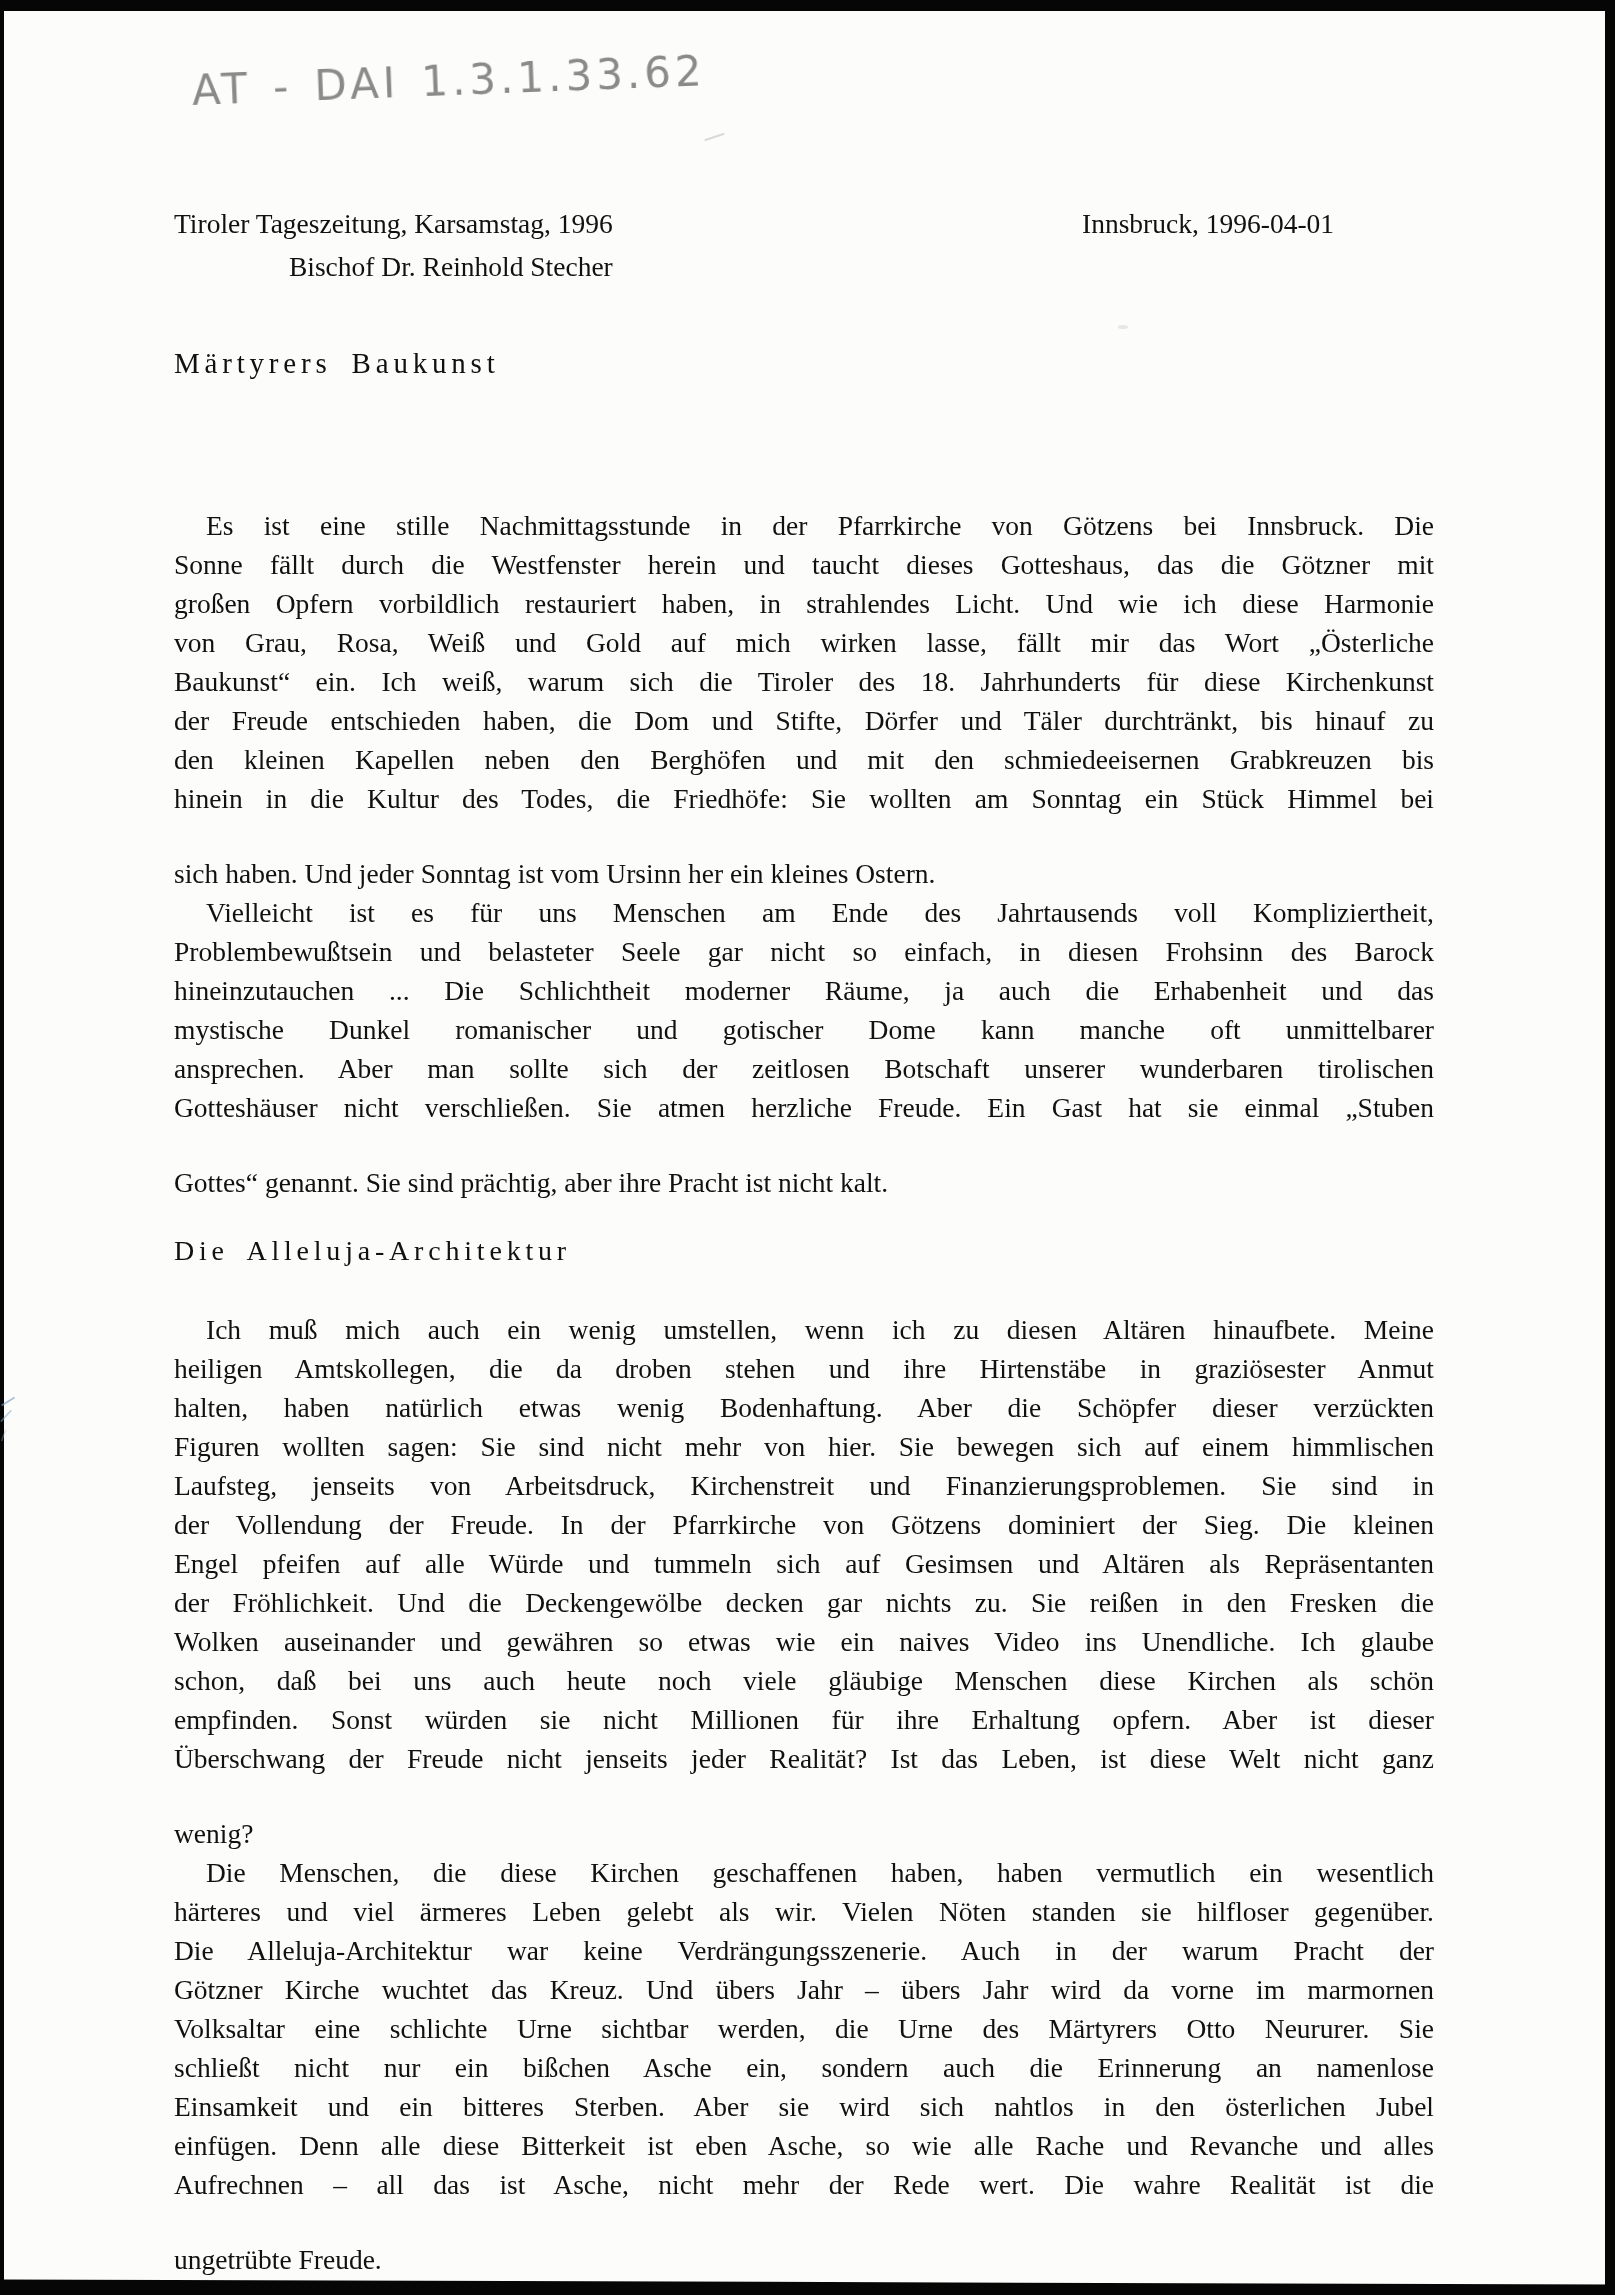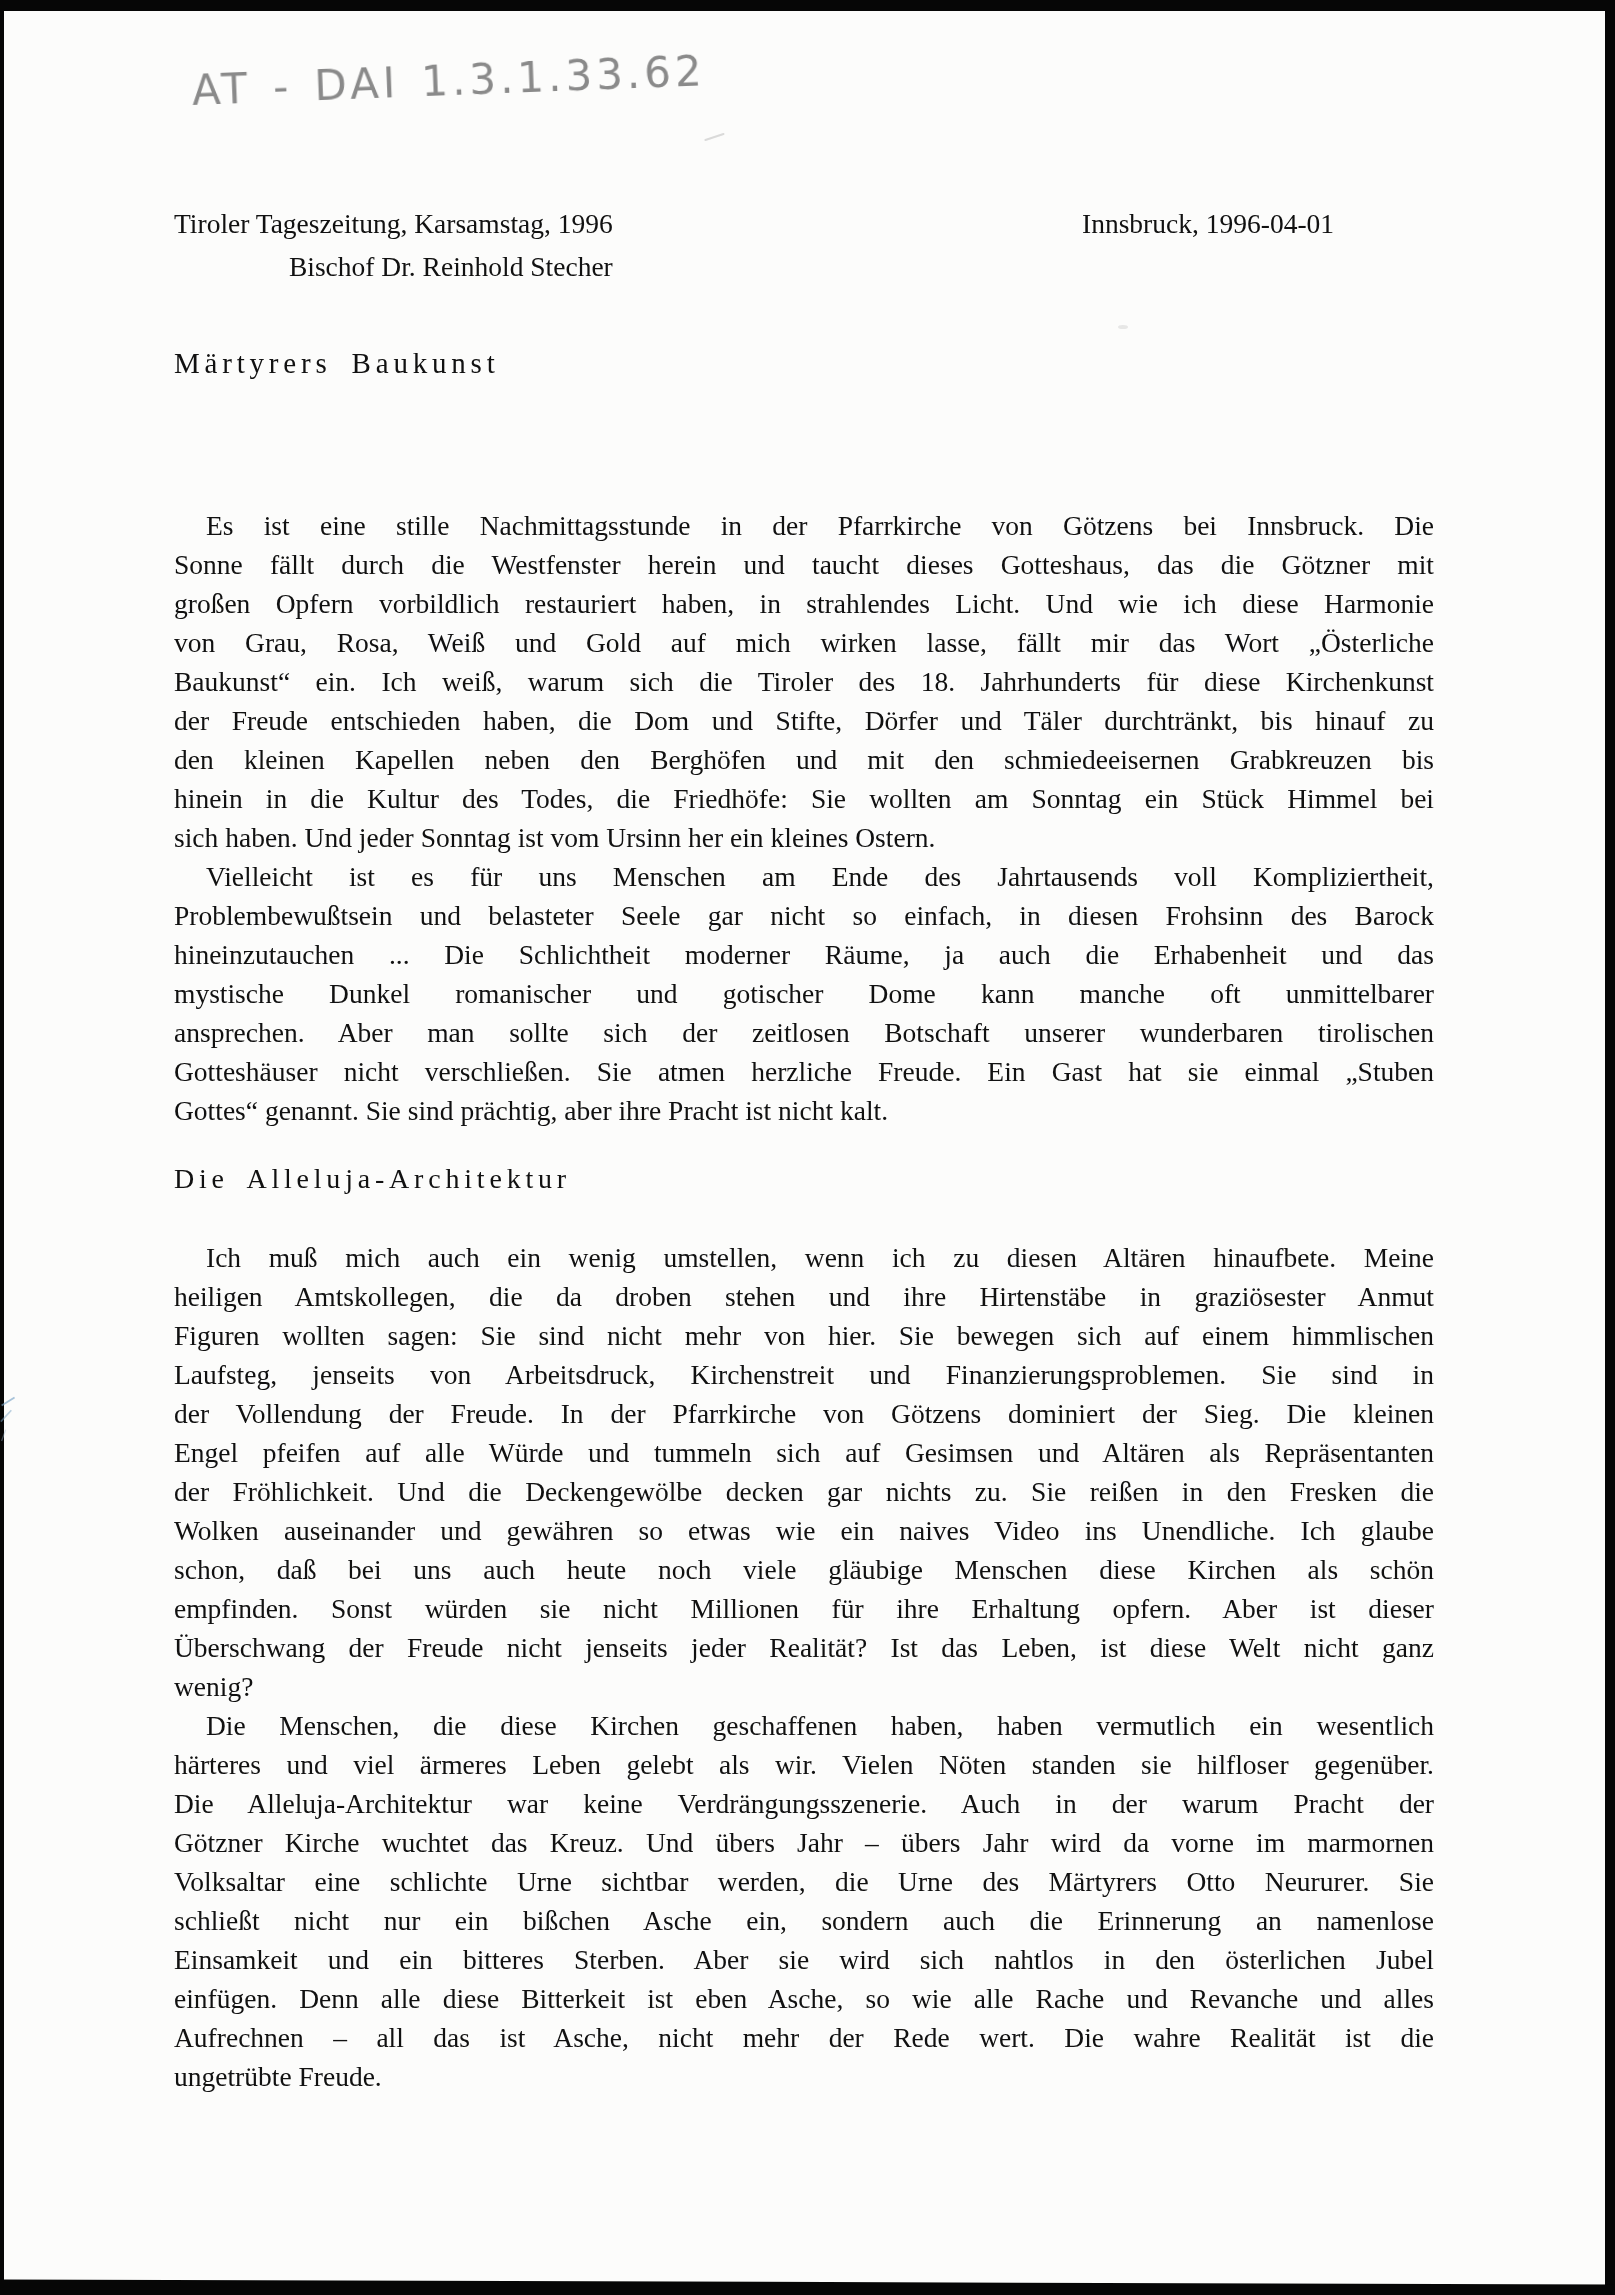--- a/index.html
+++ b/index.html
@@ -99,21 +99,21 @@
   }
   .section-heading {
     margin: 29px 0 40px 0;
     font-size: 28px;
     letter-spacing: 4.8px;
     word-spacing: 7.3px;
     white-space: nowrap;
   }
   .para { margin: 0; }
   .line { text-align: justify; text-align-last: justify; }
-  .line.last { text-align-last: left; }
+  .line.last { text-align-last: left; margin-top: 36px; }
   .para .line.first { text-indent: 32px; }
 </style>
 </head>
 <body>
 
 <div class="stage">
 
   <div class="scan-edge top"></div>
   <div class="scan-edge right"></div>
   <div class="scan-edge left"></div>
@@ -155,20 +155,21 @@
         <div class="line">hineinzutauchen ... Die Schlichtheit moderner Räume, ja auch die Erhabenheit und das</div>
         <div class="line">mystische Dunkel romanischer und gotischer Dome kann manche oft unmittelbarer</div>
         <div class="line">ansprechen. Aber man sollte sich der zeitlosen Botschaft unserer wunderbaren tirolischen</div>
         <div class="line">Gotteshäuser nicht verschließen. Sie atmen herzliche Freude. Ein Gast hat sie einmal „Stuben</div>
         <div class="line last">Gottes“ genannt. Sie sind prächtig, aber ihre Pracht ist nicht kalt.</div>
       </div>
       <div class="section-heading">Die Alleluja-Architektur</div>
       <div class="para">
         <div class="line first">Ich muß mich auch ein wenig umstellen, wenn ich zu diesen Altären hinaufbete. Meine</div>
         <div class="line">heiligen Amtskollegen, die da droben stehen und ihre Hirtenstäbe in graziösester Anmut</div>
+        <div class="line">halten, haben natürlich etwas wenig Bodenhaftung. Aber die Schöpfer dieser verzückten</div>
         <div class="line">Figuren wollten sagen: Sie sind nicht mehr von hier. Sie bewegen sich auf einem himmlischen</div>
         <div class="line">Laufsteg, jenseits von Arbeitsdruck, Kirchenstreit und Finanzierungsproblemen. Sie sind in</div>
         <div class="line">der Vollendung der Freude. In der Pfarrkirche von Götzens dominiert der Sieg. Die kleinen</div>
         <div class="line">Engel pfeifen auf alle Würde und tummeln sich auf Gesimsen und Altären als Repräsentanten</div>
         <div class="line">der Fröhlichkeit. Und die Deckengewölbe decken gar nichts zu. Sie reißen in den Fresken die</div>
         <div class="line">Wolken auseinander und gewähren so etwas wie ein naives Video ins Unendliche. Ich glaube</div>
         <div class="line">schon, daß bei uns auch heute noch viele gläubige Menschen diese Kirchen als schön</div>
         <div class="line">empfinden. Sonst würden sie nicht Millionen für ihre Erhaltung opfern. Aber ist dieser</div>
         <div class="line">Überschwang der Freude nicht jenseits jeder Realität? Ist das Leben, ist diese Welt nicht ganz</div>
         <div class="line last">wenig?</div>

